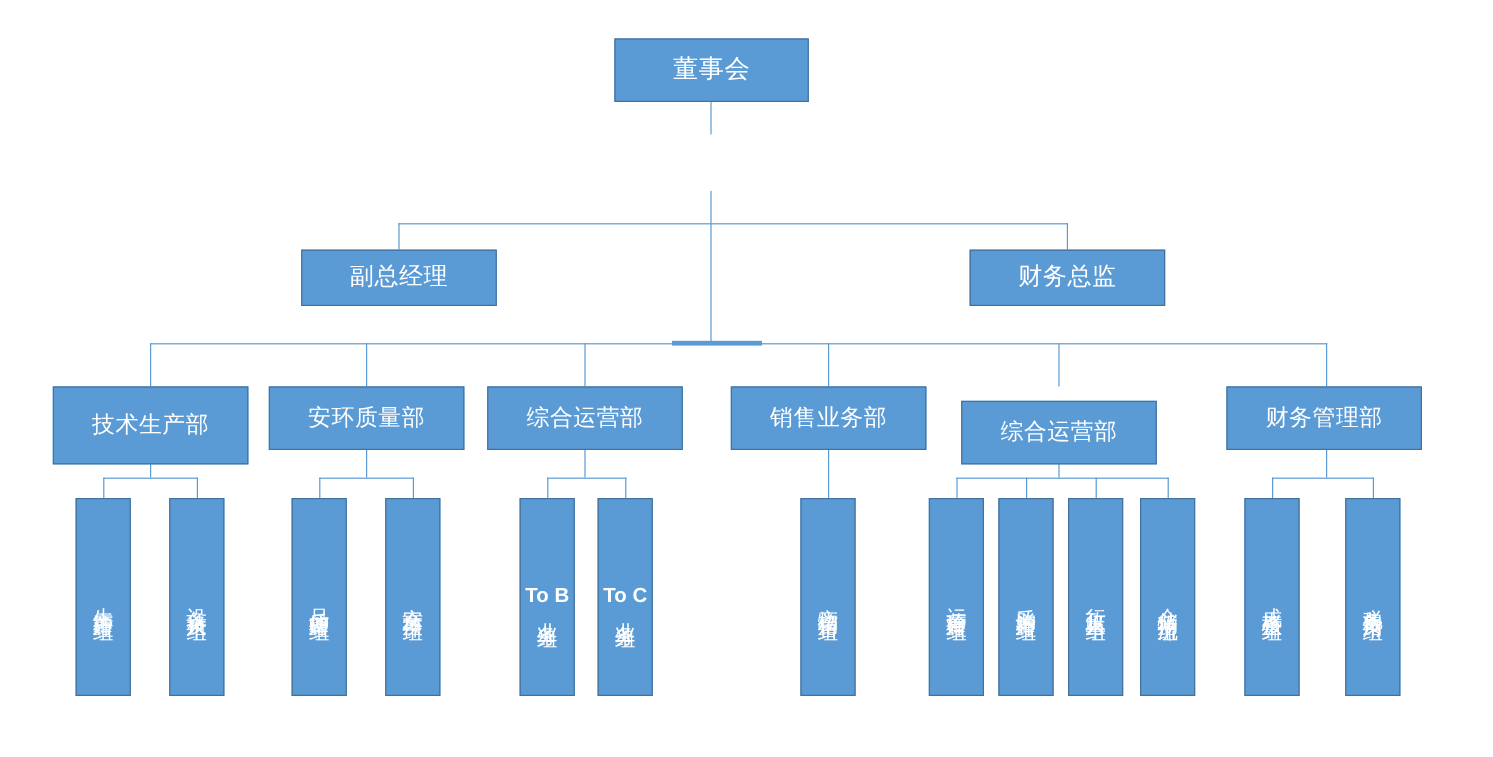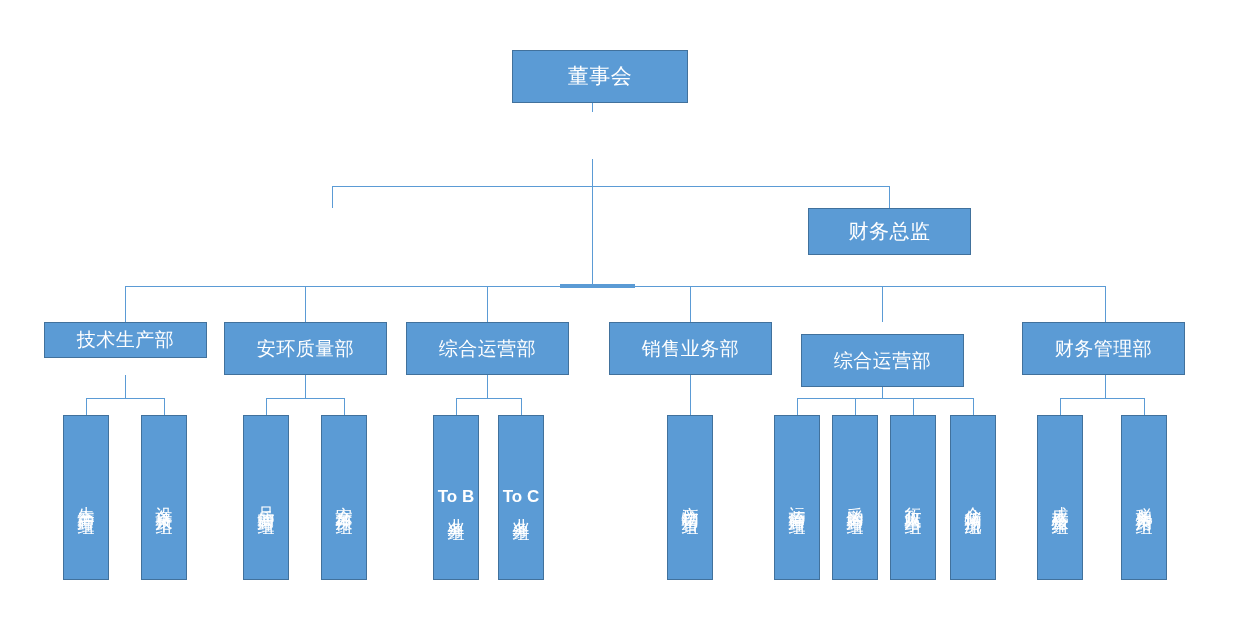--- a/index.html
+++ b/index.html
@@ -108,31 +108,34 @@
   <div class="conn v" style="left:797px; top:398px; height:17px;"></div>
   <div class="conn v" style="left:855px; top:398px; height:17px;"></div>
   <div class="conn v" style="left:913px; top:398px; height:17px;"></div>
   <div class="conn v" style="left:973px; top:398px; height:17px;"></div>
 
   <div class="conn v" style="left:1105px; top:375px; height:23px;"></div>
   <div class="conn h" style="left:1060px; top:398px; width:85px;"></div>
   <div class="conn v" style="left:1060px; top:398px; height:17px;"></div>
   <div class="conn v" style="left:1144px; top:398px; height:17px;"></div>
 
-  <div class="node level-top" style="left:512px; top:50px; width:176px; height:53px;">
+  <div class="node level-top" style="left:512px; top:32px; width:162px; height:53px;">
     <span>董事会</span>
   </div>
 
 
+  <div class="node level-exec" style="left:251px; top:208px; width:163px; height:47px;">
+    <span>副总经理</span>
+  </div>
 
   <div class="node level-exec" style="left:808px; top:208px; width:163px; height:47px;">
     <span>财务总监</span>
   </div>
 
-  <div class="node level-dept" style="left:44px; top:322px; width:163px; height:36px;">
+  <div class="node level-dept" style="left:44px; top:322px; width:163px; height:65px;">
     <span>技术生产部</span>
   </div>
 
   <div class="node level-dept" style="left:224px; top:322px; width:163px; height:53px;">
     <span>安环质量部</span>
   </div>
 
   <div class="node level-dept" style="left:406px; top:322px; width:163px; height:53px;">
     <span>综合运营部</span>
   </div>

